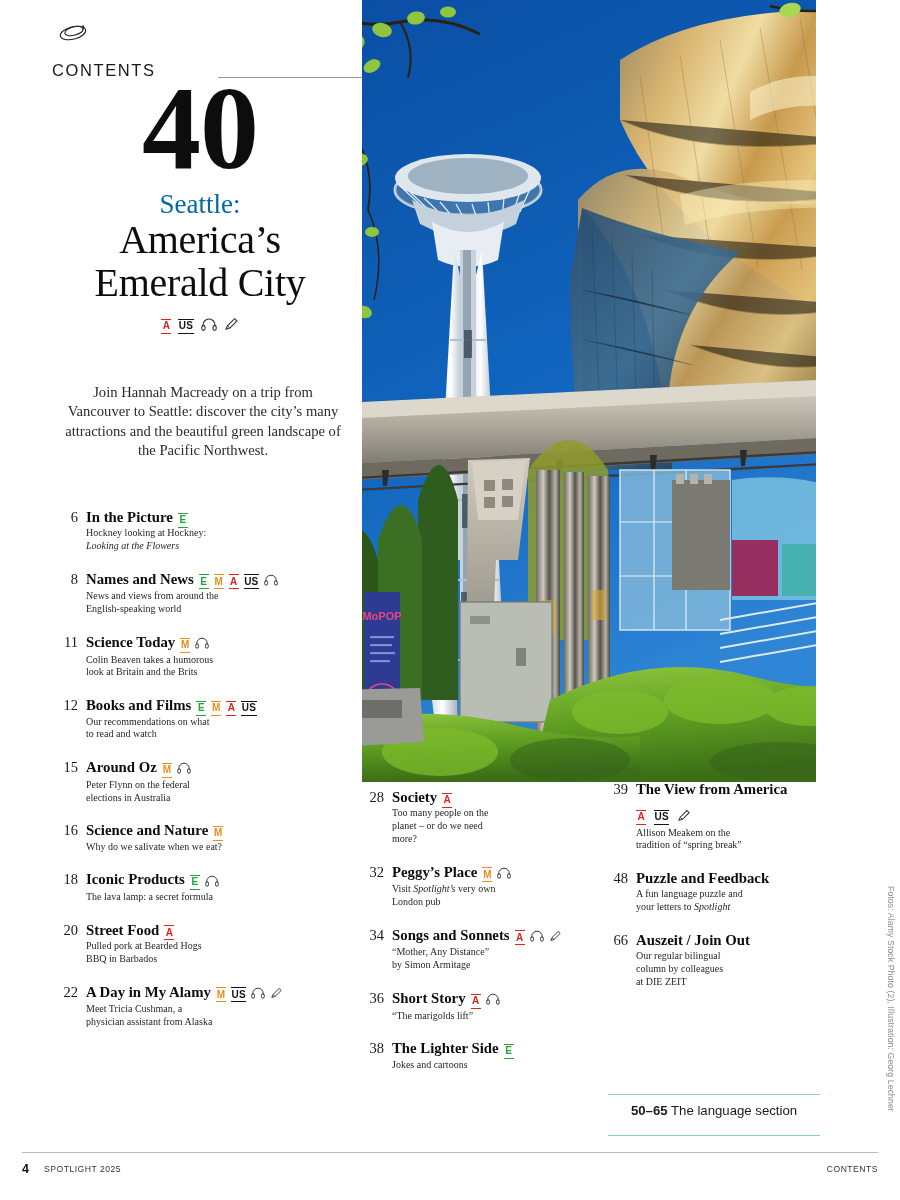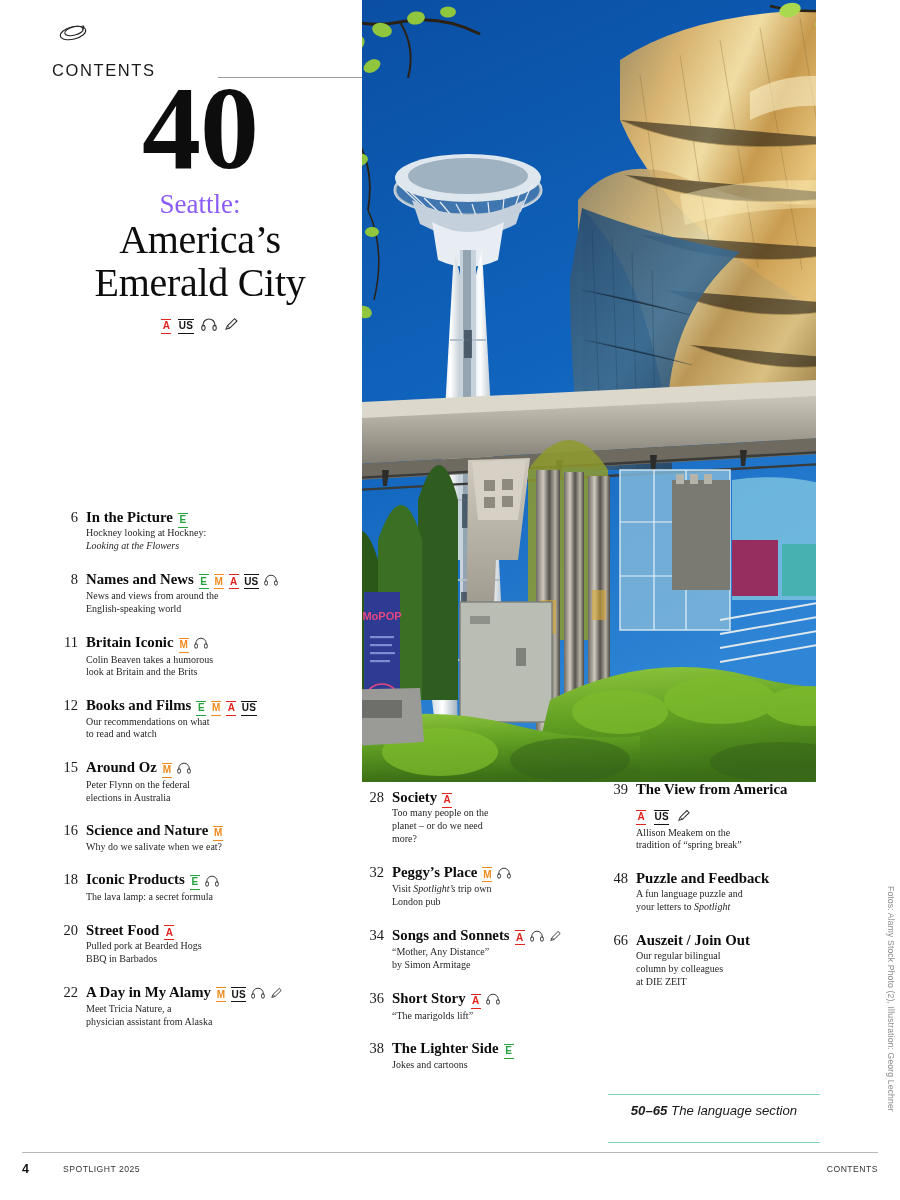--- a/index.html
+++ b/index.html
@@ -27,21 +27,21 @@
 
   
   .feature { position: absolute; left: 40px; top: 74px; width: 320px; text-align: center; }
   .big-number {
     font-family: "Liberation Serif", serif;
     font-size: 118px; line-height: 0.93; font-weight: 700;
     color: #0d0d0d; letter-spacing: -1px;
   }
   .kicker {
     font-family: "Liberation Serif", serif;
-    font-size: 27px; color: #8b5cf6; margin-top: 6px; line-height: 1.1;
+    font-size: 27px; color: #0369a1; margin-top: 6px; line-height: 1.1;
   }
   .feature-title {
     font-family: "Liberation Serif", serif;
     font-size: 40px; line-height: 1.07; color: #0d0d0d; margin-top: 0;
     letter-spacing: -0.3px;
   }
 
   
   .badge-row { display: flex; align-items: center; justify-content: center; gap: 7px; margin-top: 12px; }
   .badge-row.inline { display: inline-flex; gap: 5px; margin-top: 0; vertical-align: baseline;
@@ -90,44 +90,44 @@
     font-size: 10px; color: #262626; line-height: 1.28; margin-top: 0;
     font-family: "Liberation Serif", serif;
   }
   .entry .desc i { font-style: italic; }
   .badges-block { display: block; margin-top: 7px; margin-bottom: 1px; }
   .badges-block .lvl, .badges-block .ico { margin-right: 4px; }
 
   
   .lang-box {
     position: absolute; left: 608px; top: 1094px; width: 212px;
-    padding: 8px 0 24px 0;
+    padding: 8px 0 17px 0;
     border-top: 1.4px solid #7fd4bc; border-bottom: 1.4px solid #7fd4bc;
     font-family: "Liberation Sans", sans-serif;
-    font-size: 13.2px; color: #1a1a1a; text-align: center; font-style: italic;
+    font-size: 13.2px; color: #1a1a1a; text-align: center;
   }
   .lang-box b { font-weight: 700; }
 
   
   .credit {
     position: absolute; right: 4px; top: 886px;
     writing-mode: vertical-rl;
     font-family: "Liberation Sans", sans-serif;
     font-size: 8.6px; color: #8d8d8d; letter-spacing: 0.15px; white-space: nowrap;
   }
 
   
   .footer-rule { position: absolute; left: 22px; top: 1152px; width: 856px; height: 1px; background: #b9b9b9; }
   .footer { position: absolute; left: 0; top: 1158px; width: 900px; height: 30px; }
   .foot-pg {
     position: absolute; left: 22px; top: 4px;
     font-family: "Liberation Sans", sans-serif; font-weight: 700; font-size: 12.5px; color: #111;
   }
   .foot-left {
-    position: absolute; left: 63px; top: 6px;
+    position: absolute; left: 44px; top: 6px;
     font-family: "Liberation Sans", sans-serif; font-size: 8.6px; letter-spacing: 0.5px; color: #333;
   }
   .foot-right {
     position: absolute; right: 22px; top: 6px;
     font-family: "Liberation Sans", sans-serif; font-size: 8.6px; letter-spacing: 0.5px; color: #333;
   }
 </style>
 </head>
 <body>
 
@@ -163,20 +163,21 @@
       </span>
       <span class="ico">
         <svg width="15" height="14" viewBox="0 0 15 14">
           <path d="M2 12.2 L3.4 8.8 L10.6 1.7 L13 4 L5.8 11.1 Z" fill="none" stroke="#333" stroke-width="1.1"></path>
           <path d="M3.4 8.8 L5.8 11.1" fill="none" stroke="#333" stroke-width="1"></path>
         </svg>
       </span>
     </div>
   </div>
 
+  <div class="intro">Join Hannah Macready on a trip from Vancouver to Seattle: discover the city’s many attractions and the beautiful green landscape of the Pacific Northwest.</div>
 
   <div class="photo">
     <svg viewBox="0 0 538 782" preserveAspectRatio="xMidYMid slice">
       <defs>
         <linearGradient id="sky" x1="0" y1="0" x2="0.3" y2="1">
           <stop offset="0" stop-color="#0a4ea3"></stop>
           <stop offset="0.55" stop-color="#1064bd"></stop>
           <stop offset="1" stop-color="#2f86d6"></stop>
         </linearGradient>
         <linearGradient id="gold" x1="0" y1="0" x2="1" y2="0.6">
@@ -455,21 +456,21 @@
                 <rect x="0.8" y="7.4" width="3.2" height="5" rx="1.6" fill="none" stroke="#333" stroke-width="1.1"></rect>
                 <rect x="12" y="7.4" width="3.2" height="5" rx="1.6" fill="none" stroke="#333" stroke-width="1.1"></rect>
               </svg></span>
       </span></div>
       <div class="desc">News and views from around the</div>
       <div class="desc">English-speaking world</div>
     </div>
 
     <div class="entry">
       <span class="pg">11</span>
-      <div class="ttl"><span>Britain Iconic</span><span class="badge-row inline">
+      <div class="ttl"><span>Science Today</span><span class="badge-row inline">
         <span class="lvl M">M</span>
         <span class="ico"><svg width="14" height="12" viewBox="0 0 16 13">
                 <path d="M2 8.5V7a6 6 0 0 1 12 0v1.5" fill="none" stroke="#333" stroke-width="1.1"></path>
                 <rect x="0.8" y="7.4" width="3.2" height="5" rx="1.6" fill="none" stroke="#333" stroke-width="1.1"></rect>
                 <rect x="12" y="7.4" width="3.2" height="5" rx="1.6" fill="none" stroke="#333" stroke-width="1.1"></rect>
               </svg></span>
       </span></div>
       <div class="desc">Colin Beaven takes a humorous</div>
       <div class="desc">look at Britain and the Brits</div>
     </div>
@@ -538,21 +539,21 @@
         <span class="ico"><svg width="14" height="12" viewBox="0 0 16 13">
                 <path d="M2 8.5V7a6 6 0 0 1 12 0v1.5" fill="none" stroke="#333" stroke-width="1.1"></path>
                 <rect x="0.8" y="7.4" width="3.2" height="5" rx="1.6" fill="none" stroke="#333" stroke-width="1.1"></rect>
                 <rect x="12" y="7.4" width="3.2" height="5" rx="1.6" fill="none" stroke="#333" stroke-width="1.1"></rect>
               </svg></span>
         <span class="ico"><svg width="13" height="12" viewBox="0 0 15 14">
                 <path d="M2 12.2 L3.4 8.8 L10.6 1.7 L13 4 L5.8 11.1 Z" fill="none" stroke="#333" stroke-width="1.1"></path>
                 <path d="M3.4 8.8 L5.8 11.1" fill="none" stroke="#333" stroke-width="1"></path>
               </svg></span>
       </span></div>
-      <div class="desc">Meet Tricia Nature, a</div>
+      <div class="desc">Meet Tricia Cushman, a</div>
       <div class="desc">physician assistant from Alaska</div>
     </div>
   </div>
 
   <div class="col col-2">
 
     <div class="entry">
       <span class="pg">28</span>
       <div class="ttl"><span>Society</span><span class="badge-row inline">
         <span class="lvl A">A</span>
@@ -565,21 +566,21 @@
     <div class="entry">
       <span class="pg">32</span>
       <div class="ttl"><span>Peggy’s Place</span><span class="badge-row inline">
         <span class="lvl M">M</span>
         <span class="ico"><svg width="14" height="12" viewBox="0 0 16 13">
                 <path d="M2 8.5V7a6 6 0 0 1 12 0v1.5" fill="none" stroke="#333" stroke-width="1.1"></path>
                 <rect x="0.8" y="7.4" width="3.2" height="5" rx="1.6" fill="none" stroke="#333" stroke-width="1.1"></rect>
                 <rect x="12" y="7.4" width="3.2" height="5" rx="1.6" fill="none" stroke="#333" stroke-width="1.1"></rect>
               </svg></span>
       </span></div>
-      <div class="desc"><span>Visit </span><i>Spotlight’s</i><span> trip own</span></div>
+      <div class="desc"><span>Visit </span><i>Spotlight’s</i><span> very own</span></div>
       <div class="desc">London pub</div>
     </div>
 
     <div class="entry">
       <span class="pg">34</span>
       <div class="ttl"><span>Songs and Sonnets</span><span class="badge-row inline">
         <span class="lvl A">A</span>
         <span class="ico"><svg width="14" height="12" viewBox="0 0 16 13">
                 <path d="M2 8.5V7a6 6 0 0 1 12 0v1.5" fill="none" stroke="#333" stroke-width="1.1"></path>
                 <rect x="0.8" y="7.4" width="3.2" height="5" rx="1.6" fill="none" stroke="#333" stroke-width="1.1"></rect>

